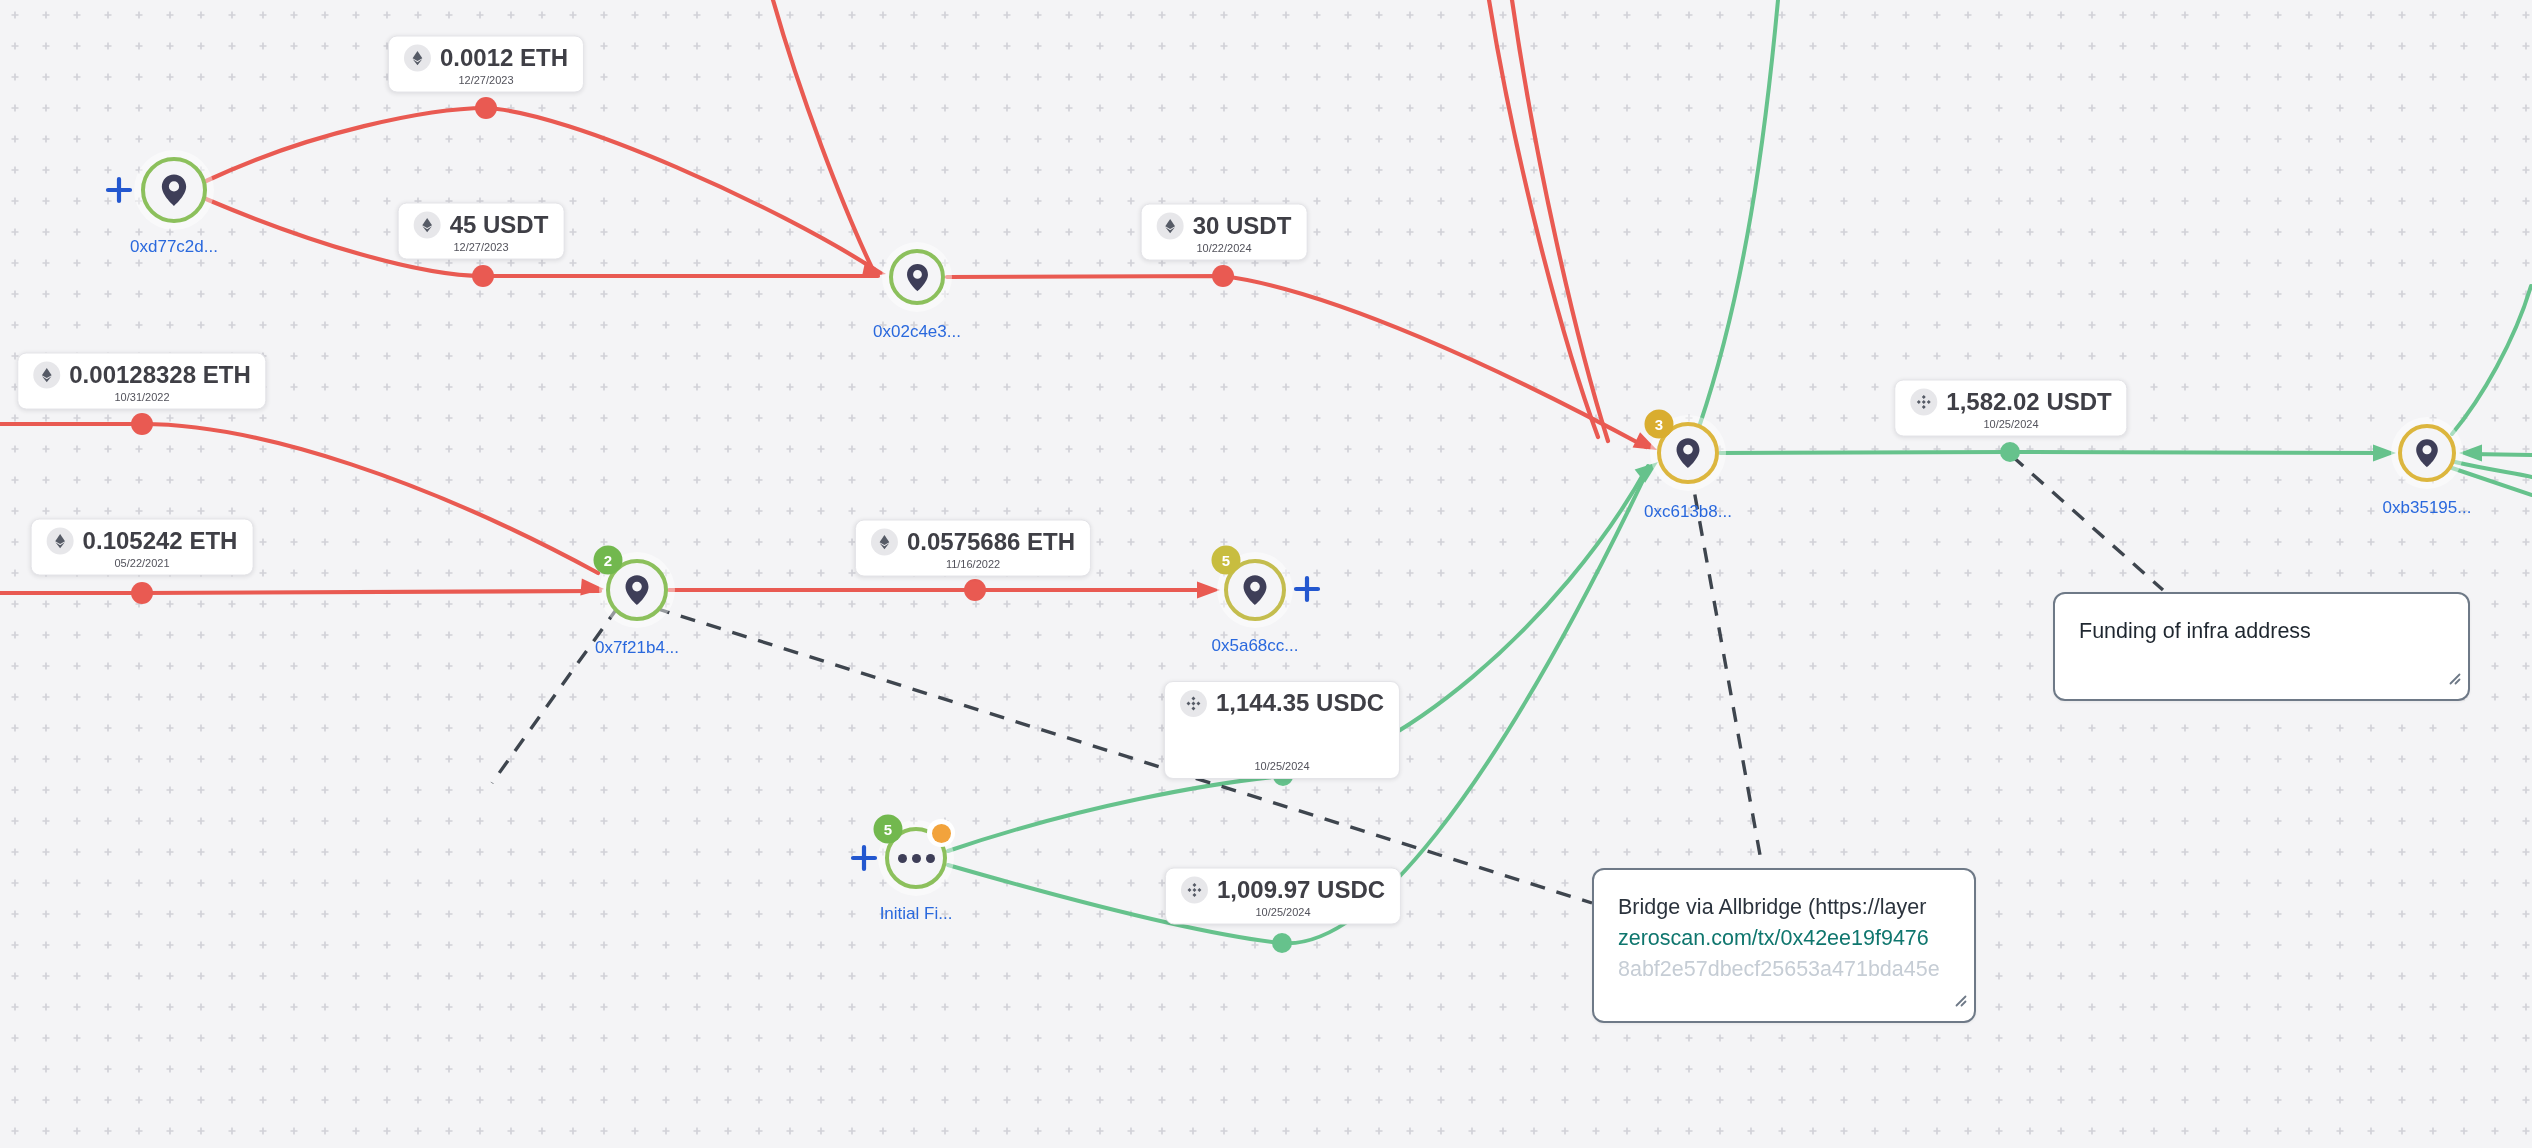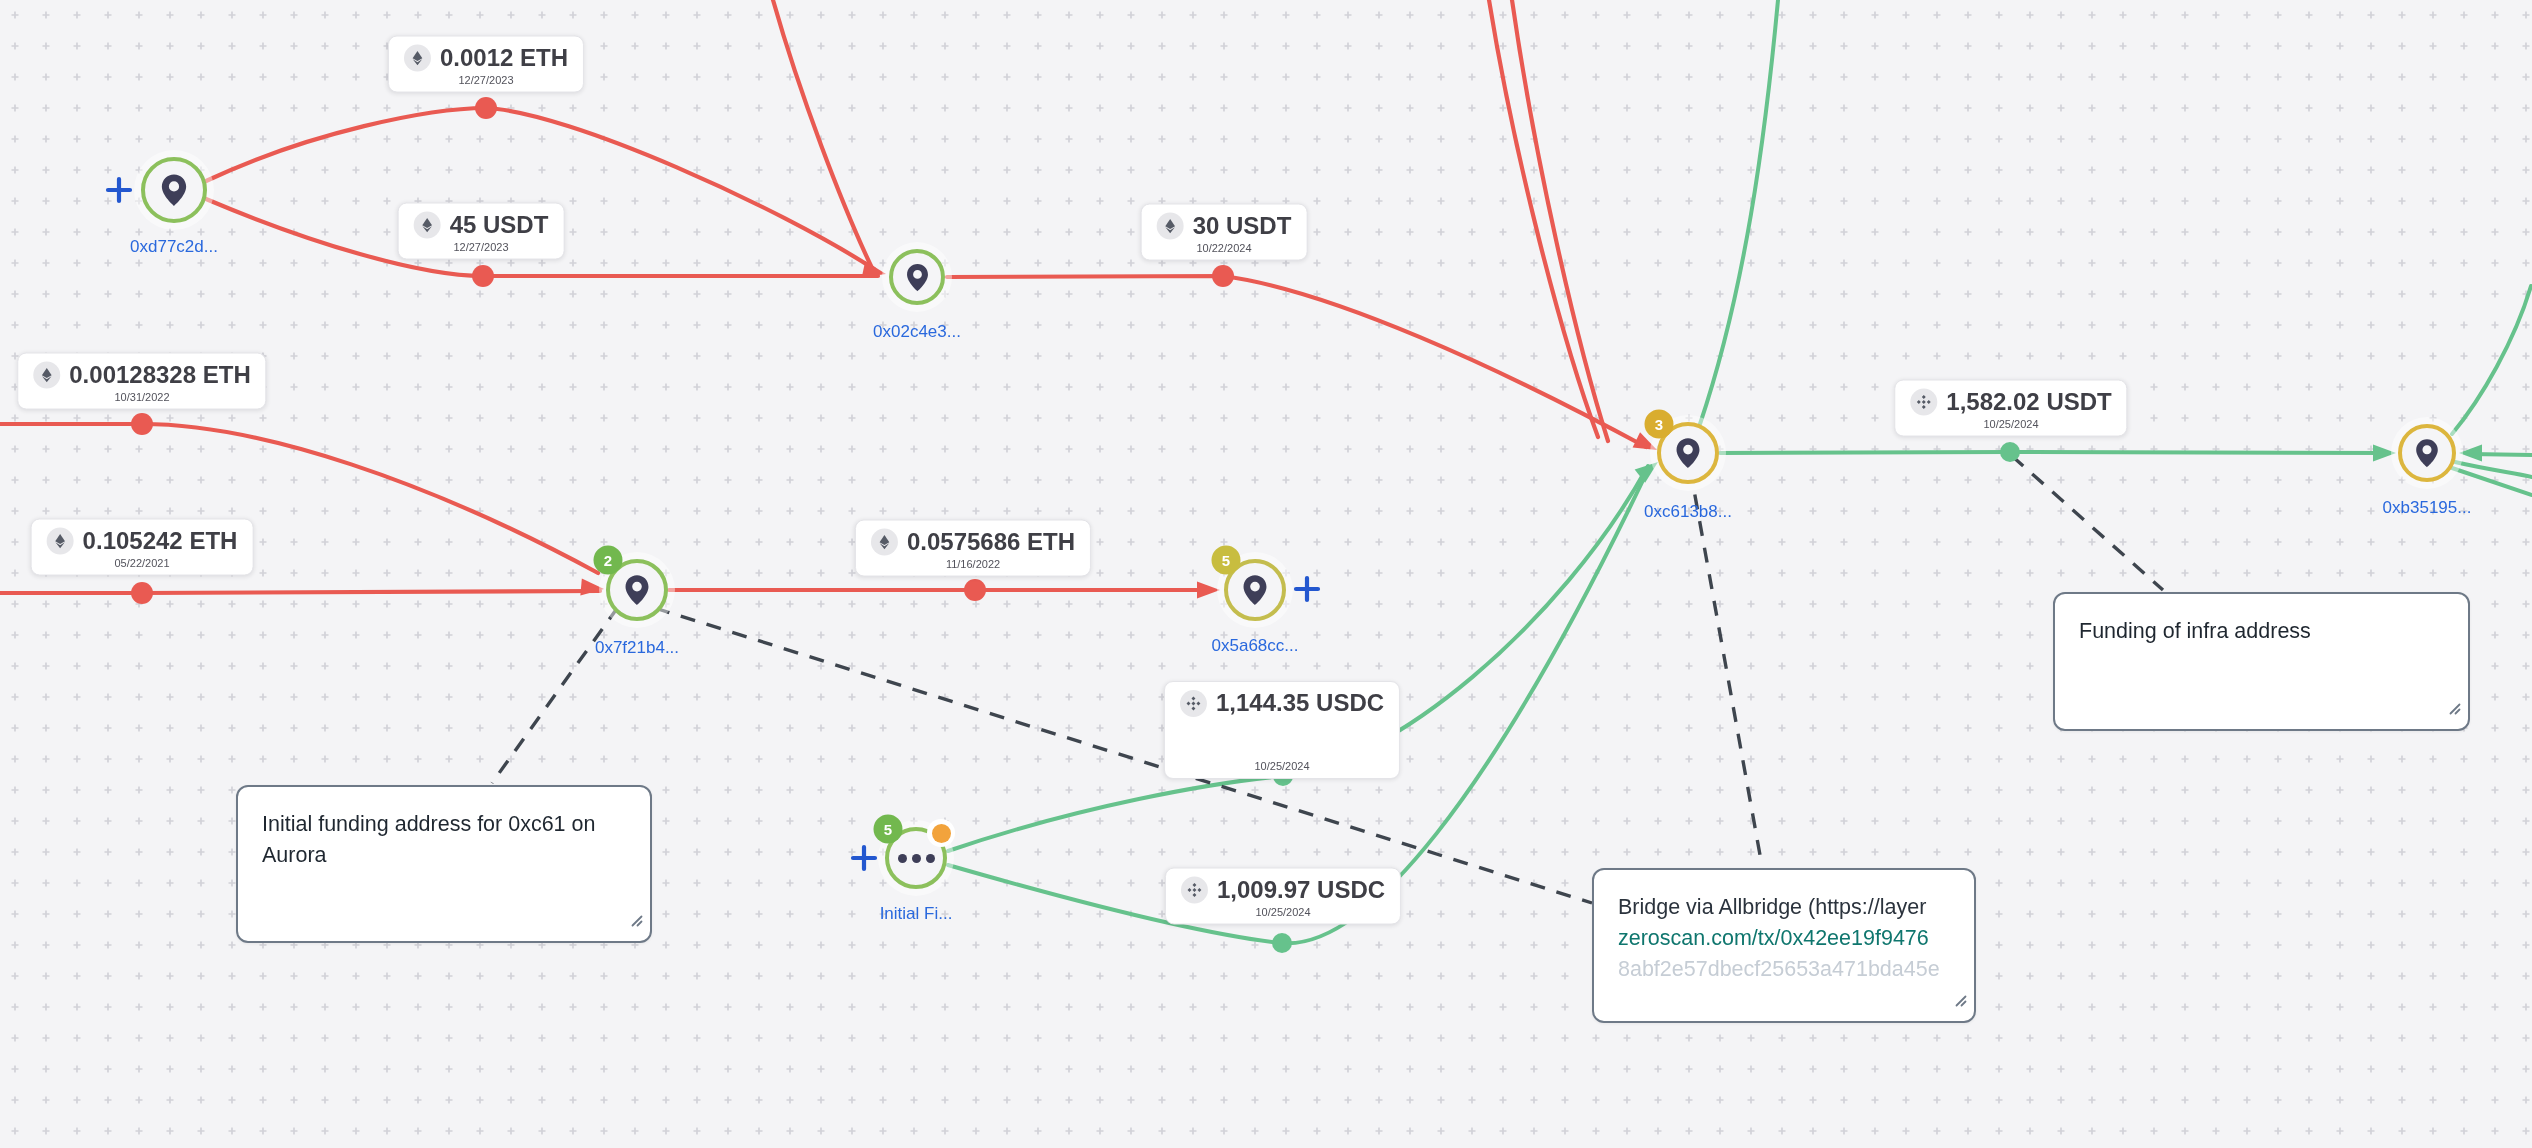--- a/index.html
+++ b/index.html
@@ -292,33 +292,27 @@
     </div>
     <div class="node-label" style="left: 1688px; top: 512px;">0xc613b8...</div>
     <div class="badge" style="left: 1659px; top: 424px; background: rgb(217, 173, 47);">3</div>
     <div class="node-ring" style="width: 50px; height: 50px; left: 2398px; top: 424px; border: 4px solid rgb(220, 182, 62);">
       <svg width="32" height="32" viewBox="0 0 24 24">
     <path fill="#3e3e58" fill-rule="evenodd" d="M12 1.6 C7.5 1.6 3.9 5.2 3.9 9.7 C3.9 15.8 12 22.6 12 22.6 C12 22.6 20.1 15.8 20.1 9.7 C20.1 5.2 16.5 1.6 12 1.6 Z
          M12 13 a3.4 3.4 0 1 1 0 -6.8 a3.4 3.4 0 0 1 0 6.8 Z"></path>
       </svg>
     </div>
     <div class="node-label" style="left: 2427px; top: 508px;">0xb35195...</div>
-    <div class="note" style="left: 236px; top: 785px; width: 416px; height: 158px;">
-      <div class="nline wrap" style="color: rgb(31, 39, 48);">Initial funding address for 0xc61 on Aurora</div>
-      <span class="resize-handle"><svg width="17" height="17" viewBox="0 0 17 17">
-    <path stroke="#6e7987" stroke-width="1.8" stroke-linecap="round" d="M6.5 15.5 L15.5 6.5 M11.5 15.5 L15.5 11.5"></path>
-        </svg></span>
-    </div>
     <div class="note" style="left: 1592px; top: 868px; width: 384px; height: 155px;">
       <div class="nline" style="color: rgb(43, 51, 61);">Bridge via Allbridge (https://layer</div>
       <div class="nline" style="color: #0f766e;">zeroscan.com/tx/0x42ee19f9476</div>
       <div class="nline" style="color: rgb(198, 205, 213);">8abf2e57dbecf25653a471bda45e</div>
       <span class="resize-handle"><svg width="17" height="17" viewBox="0 0 17 17">
     <path stroke="#6e7987" stroke-width="1.8" stroke-linecap="round" d="M6.5 15.5 L15.5 6.5 M11.5 15.5 L15.5 11.5"></path>
         </svg></span>
     </div>
-    <div class="note" style="left: 2053px; top: 592px; width: 417px; height: 139px;">
+    <div class="note" style="left: 2053px; top: 592px; width: 417px; height: 109px;">
       <div class="nline wrap" style="color: rgb(31, 39, 48);">Funding of infra address</div>
       <span class="resize-handle"><svg width="17" height="17" viewBox="0 0 17 17">
     <path stroke="#6e7987" stroke-width="1.8" stroke-linecap="round" d="M6.5 15.5 L15.5 6.5 M11.5 15.5 L15.5 11.5"></path>
         </svg></span>
     </div>
   </div>
 
 </body></html>

